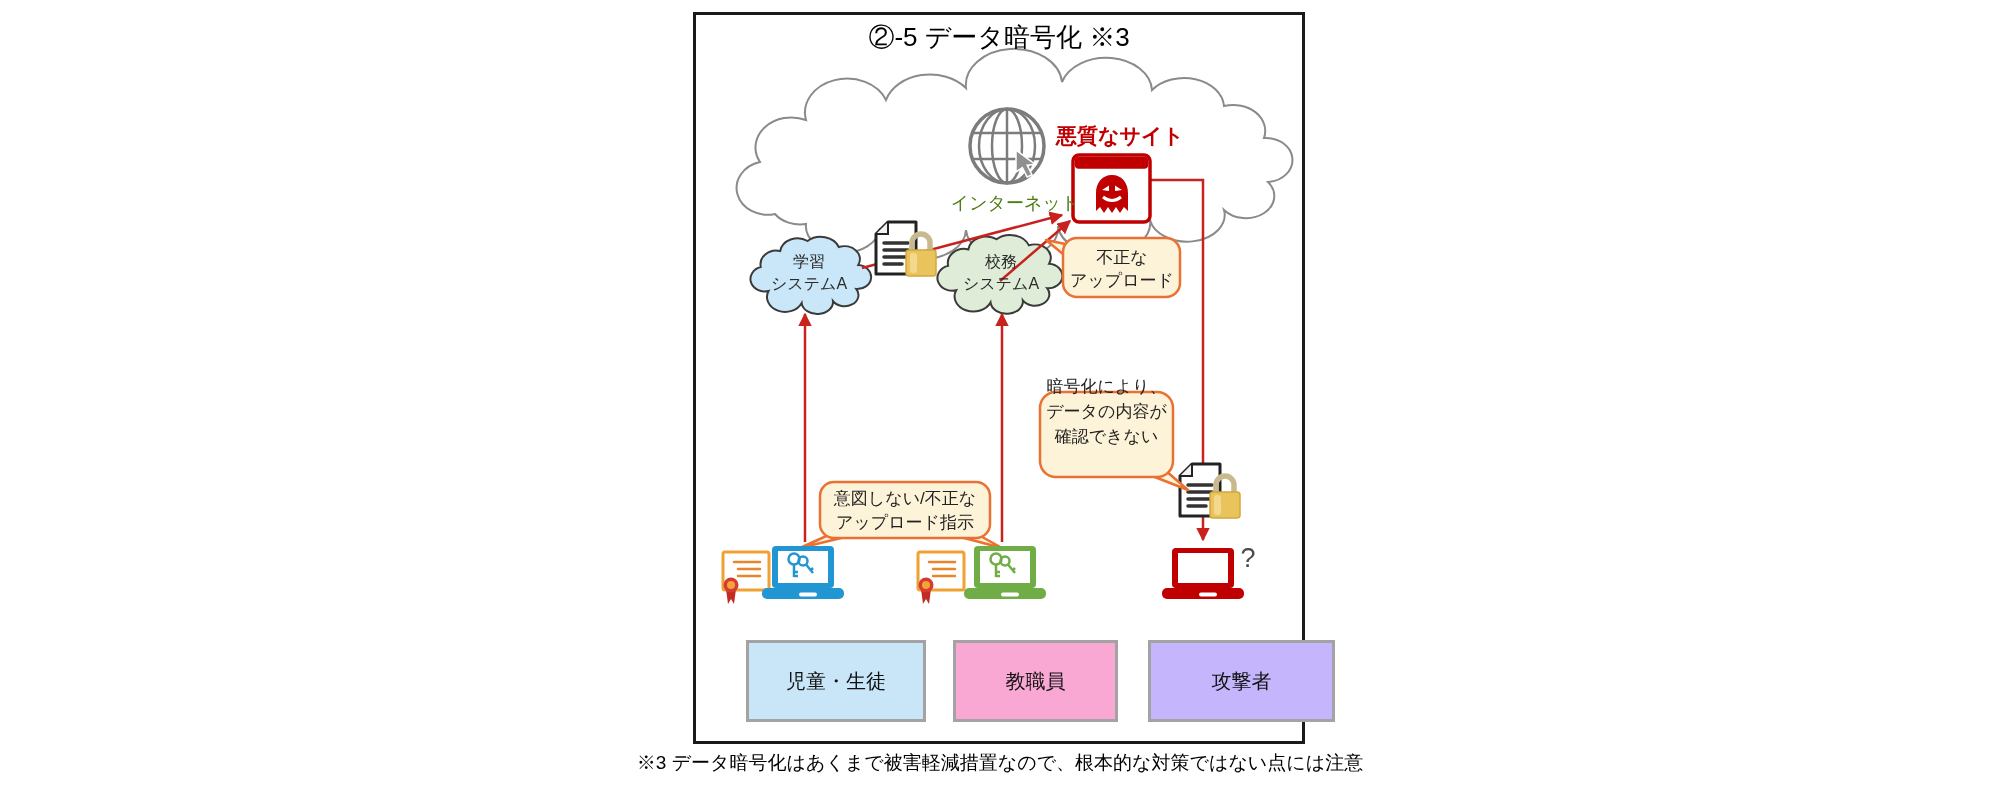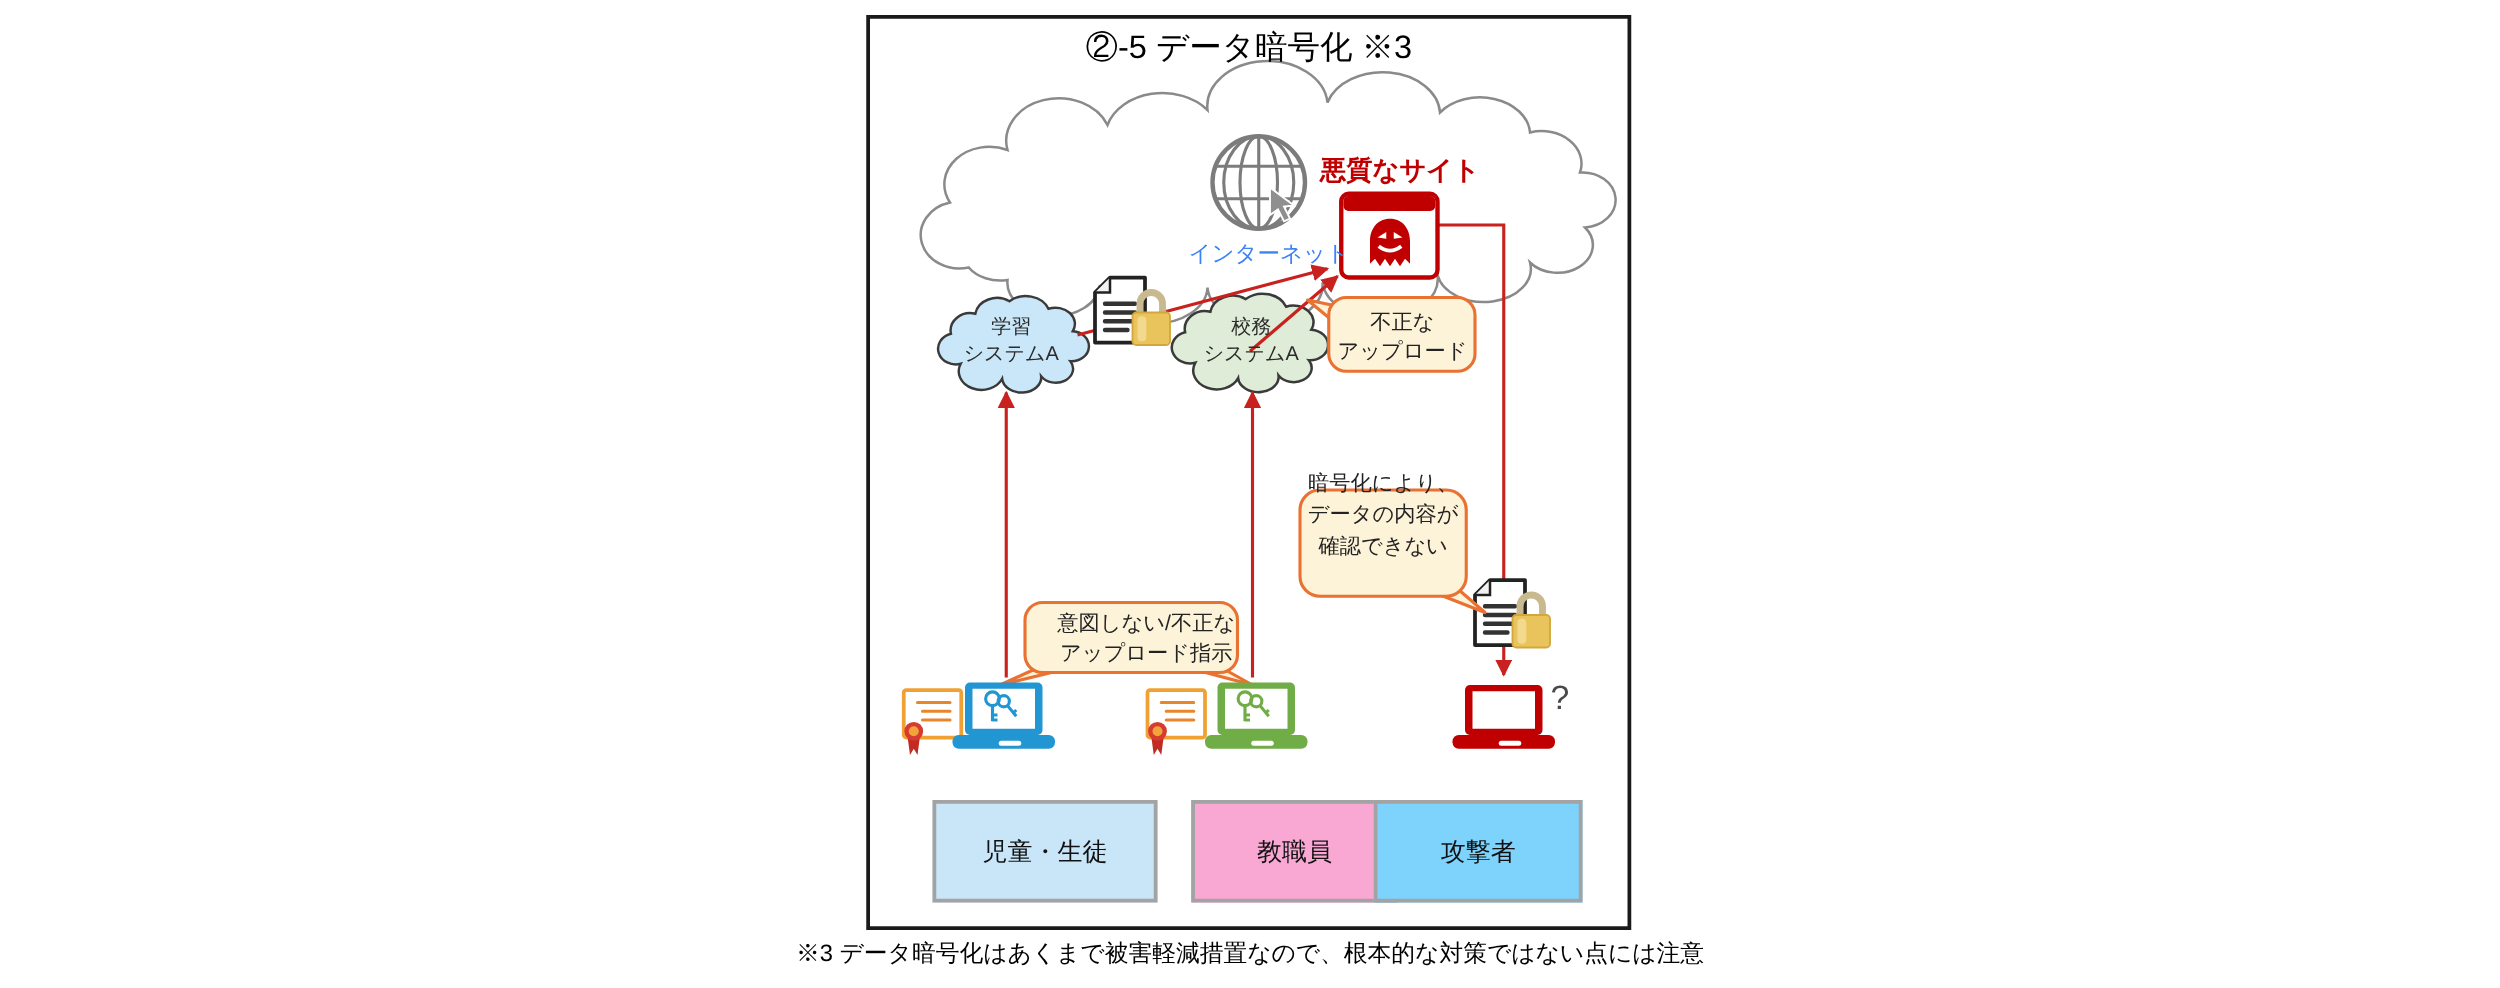--- a/index.html
+++ b/index.html
@@ -4,34 +4,34 @@
 <style>
   html,body{margin:0;padding:0;background:#fff;}
   #canvas{position:relative;width:2000px;height:790px;background:#fff;overflow:hidden;
           font-family:Liberation Sans, sans-serif;padding-left:12px;}
   #frame{position:absolute;left:693px;top:12px;width:612px;height:732px;
          border:3px solid #1a1a1a;box-sizing:border-box;background:#fff;}
   svg.layer{position:absolute;left:0;top:0;width:2000px;height:790px;}
   .lbl{position:absolute;text-align:center;color:#111;}
   .lbl span{display:block;}
   #title{left:693px;top:20px;width:612px;font-size:26px;color:#000;}
-  #internet-label{left:930px;top:191px;width:170px;font-size:18px;color:#3b82f6;}
+  #internet-label{left:930px;top:191px;width:170px;font-size:18px;color:#4d7c0f;}
   #malicious-label{left:1040px;top:122px;width:160px;font-size:21px;font-weight:bold;color:#c00000;}
   .cloud-label{font-size:16px;line-height:22px;color:#2b2b2b;}
   #learning-label{left:752px;top:251px;width:114px;}
   #school-label{left:944px;top:251px;width:114px;}
   .callout-text{font-size:17px;color:#222;}
   #callout-unauthorized{left:1066px;top:246px;width:112px;line-height:23px;}
   #callout-encryption{left:1042px;top:374px;width:129px;line-height:25px;}
-  #callout-instruction{left:822px;top:487px;width:166px;line-height:24px;margin-left:12px;}
+  #callout-instruction{left:822px;top:487px;width:166px;line-height:24px;}
   .actor-box{position:absolute;top:640px;height:82px;border:3px solid #a3a3a3;box-sizing:border-box;
              display:flex;align-items:center;justify-content:center;font-size:20px;color:#111;margin-left:28px;}
   #actor-students{left:718px;width:180px;background:#c9e6f8;}
   #actor-teachers{left:925px;width:165px;background:#f9a8d4;}
-  #actor-attacker{left:1071px;width:167px;background:#7dd3fc;}
+  #actor-attacker{left:1120px;width:187px;background:#c4b5fd;}
   #question-mark{left:1233px;top:543px;width:30px;font-size:27px;color:#4a4a4a;}
   #footnote{left:600px;top:750px;width:800px;font-size:19px;color:#000;}
 </style>
 </head>
 <body>
 
 <div id="canvas">
 
   <div id="frame"></div>
 

